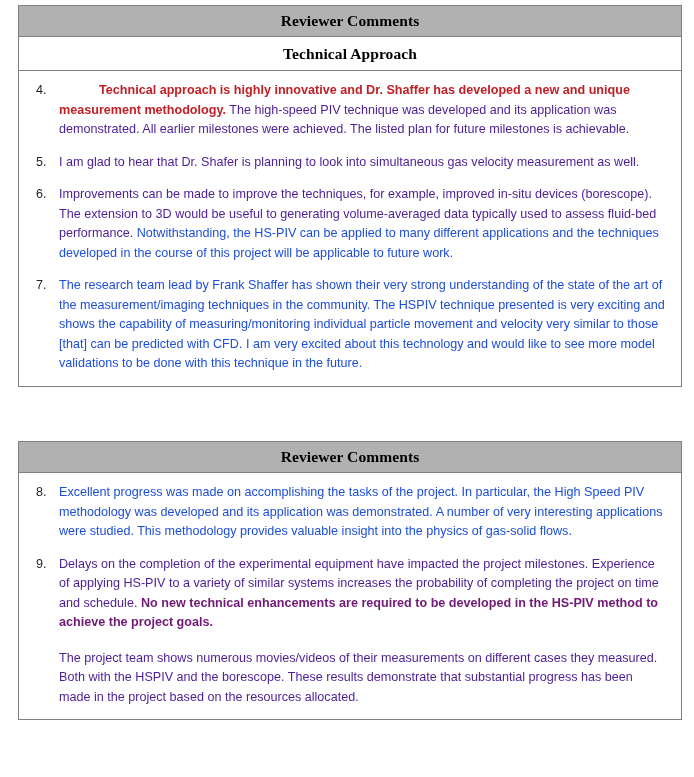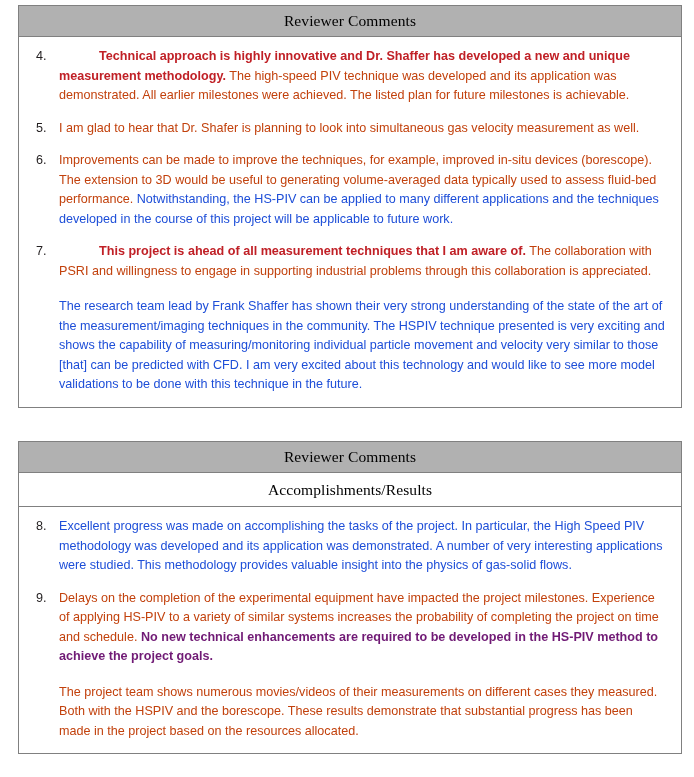--- a/index.html
+++ b/index.html
@@ -48,21 +48,21 @@
     background: #ffffff;
     border-bottom: 1px solid #808080;
     height: 33px;
     display: flex;
     align-items: center;
     justify-content: center;
   }
   .header-title,
   .subheader-title {
     font-family: "Liberation Serif", "DejaVu Serif", serif;
-    font-weight: normal;
+    font-weight: bold;
     font-size: 15.5px;
     color: #000000;
     letter-spacing: 0.1px;
     text-align: center;
   }
   .subheader-title { font-size: 15.5px; }
 
   .table-body {
     padding: 10px 14px 12px 14px;
     background: #ffffff;
@@ -101,35 +101,38 @@
   
   .t-red-bold {
     color: #c02026;
     font-weight: bold;
     margin-left: 40px;
   }
   .t-red {
     color: #1d4ed8;
   }
   .t-black {
-    color: #c2410c;
+    color: #4c1d95;
   }
   .t-black-bold {
     color: #701a75;
     font-weight: bold;
   }
 </style>
 </head>
 <body>
 
 <div class="page">
 
   <div class="doc-table" id="table-1">
     <div class="table-header-row">
       <span class="header-title">Reviewer Comments</span>
+    </div>
+    <div class="table-subheader-row">
+      <span class="subheader-title">Technical Approach</span>
     </div>
     <div class="table-body">
         <div class="comment-item">
           <div class="item-number">4.</div>
           <div class="item-body">
             <p><span class="t-red-bold">Technical approach is highly innovative and Dr. Shaffer has developed a new and unique measurement methodology.</span><span class="t-black">  The high-speed PIV technique was developed and its application was demonstrated.   All earlier milestones were achieved.   The listed plan for future milestones is achievable.</span></p>
           </div>
         </div>
         <div class="comment-item">
           <div class="item-number">5.</div>
@@ -139,33 +142,29 @@
         </div>
         <div class="comment-item">
           <div class="item-number">6.</div>
           <div class="item-body">
             <p><span class="t-black">Improvements can be made to improve the techniques, for example, improved in-situ devices (borescope). The extension to 3D would be useful to generating volume-averaged data typically used to assess fluid-bed performance. </span><span class="t-red">Notwithstanding, the HS-PIV can be applied to many different applications and the techniques developed in the course of this project will be applicable to future work.</span></p>
           </div>
         </div>
         <div class="comment-item">
           <div class="item-number">7.</div>
           <div class="item-body">
-            <p><span class="t-red-bold">This project is ahead of all measurement techniques that I am aware of.</span><span class="t-black">  The collaboration with PSRI and willingness to engage in supporting industrial problems through this collaboration is appreciated.</span></p>
             <p><span class="t-red">The research team lead by Frank Shaffer has shown their very strong understanding of the state of the art of the measurement/imaging techniques in the community.  The HSPIV technique presented is very exciting and shows the capability of measuring/monitoring individual particle movement and velocity very similar to those [that] can be predicted with CFD.  I am very excited about this technology and would like to see more model validations to be done with this technique in the future.</span></p>
           </div>
         </div>
       </div>
   </div>
 
   <div class="doc-table" id="table-2">
     <div class="table-header-row">
       <span class="header-title">Reviewer Comments</span>
-    </div>
-    <div class="table-subheader-row">
-      <span class="subheader-title">Accomplishments/Results</span>
     </div>
     <div class="table-body">
         <div class="comment-item">
           <div class="item-number">8.</div>
           <div class="item-body">
             <p><span class="t-red">Excellent progress was made on accomplishing the tasks of the project.  In particular, the High Speed PIV methodology was developed and its application was demonstrated.   A number of very interesting applications were studied.  This methodology provides valuable insight into the physics of gas-solid flows.</span></p>
           </div>
         </div>
         <div class="comment-item">
           <div class="item-number">9.</div>

